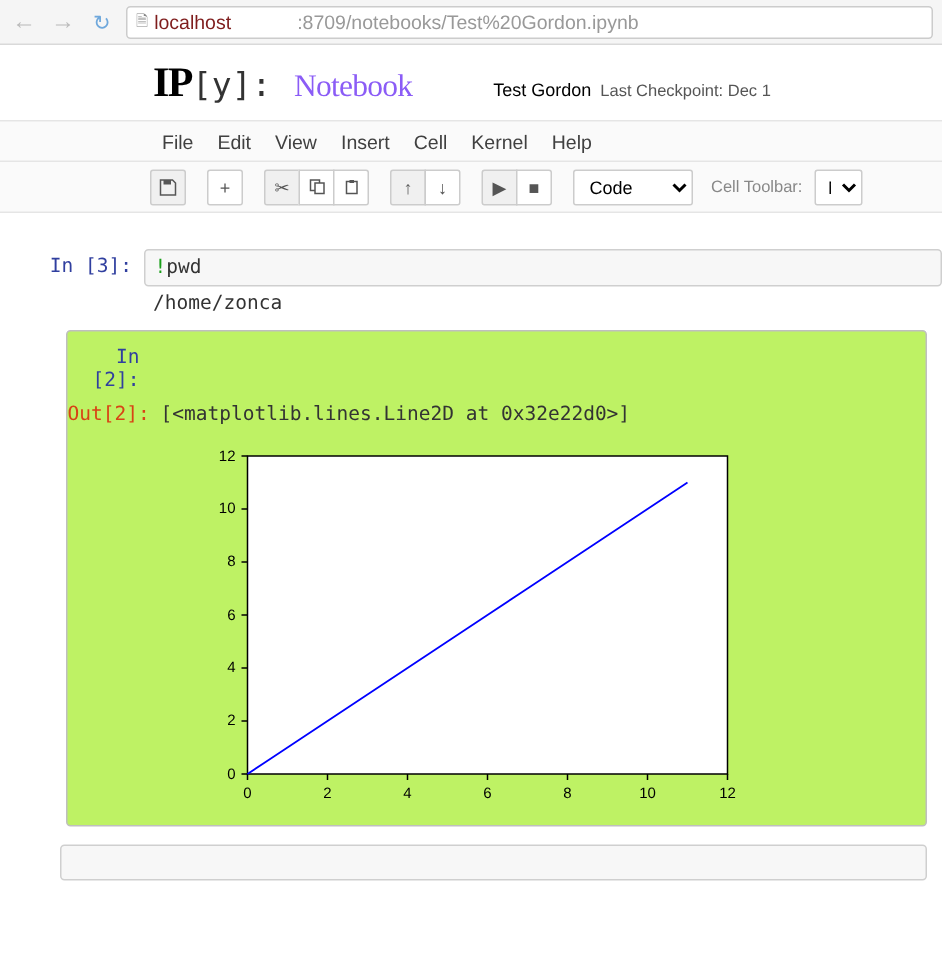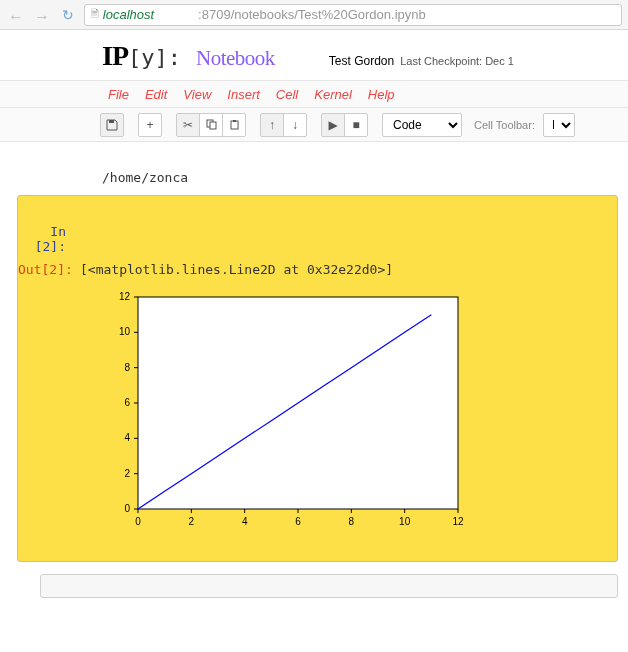--- a/index.html
+++ b/index.html
@@ -32,21 +32,21 @@
     height: 22px;
     background: #fff;
     border: 1px solid #ccc;
     border-radius: 3px;
     display: flex;
     align-items: center;
     padding: 0 6px;
     font-size: 13px;
   }
   .url-icon { color: #888; font-size: 10px; margin-right: 4px; }
-  .url-host { color: #15803d; font-style: italic; }
+  .url-host { color: #7f1d1d; }
   .url-path { color: #999; padding-left: 44px; }
   .header-row {
     display: flex;
     align-items: baseline;
     padding: 10px 0 8px 102px;
     font-family: Georgia, "Times New Roman", serif;
   }
   .logo-ip { font-size: 28px; font-weight: bold; color: #000; letter-spacing: -1px; }
   .logo-y { font-size: 22px; color: #333; font-family: monospace; }
   .logo-notebook { font-size: 21px; color: #8b5cf6; margin-left: 15px; letter-spacing: -0.5px; }
@@ -54,21 +54,21 @@
   .checkpoint { font-size: 11px; color: #555; margin-left: 6px; font-family: "Helvetica Neue", Helvetica, Arial, sans-serif; }
   .menubar {
     border-top: 1px solid #e5e5e5;
     border-bottom: 1px solid #e5e5e5;
     background: #fafafa;
     display: flex;
     padding-left: 100px;
     height: 28px;
     align-items: center;
   }
-  .menu-item { padding: 0 8px; color: #ef4444; font-size: 13px; cursor: pointer; font-style: italic; }
+  .menu-item { padding: 0 8px; color: #404040; font-size: 13px; cursor: pointer; }
   .toolbar {
     border-bottom: 1px solid #e5e5e5;
     background: #fafafa;
     display: flex;
     align-items: center;
     padding: 4px 0 4px 100px;
     gap: 4px;
     height: 34px;
   }
   .tb-btn {
@@ -126,23 +126,23 @@
   .output-text {
     flex: 1;
     font-family: monospace;
     font-size: 13px;
     padding: 4px 6px;
     color: #333;
   }
   .cell-selected {
     border: 1px solid #bfbfbf;
     border-radius: 3px;
-    margin: 6px 10px 6px 17px;
-    padding: 24px 0;
-    background: #fde047;
+    margin: 6px 10px 6px 44px;
+    padding: 6px 0;
+    background: #bef264;
   }
   .cell-selected .prompt { width: 56px; }
   .cell-last { margin: 6px 10px 6px 40px; padding: 6px 0; }
   .cell-last .prompt { width: 56px; }
   .plot-area { padding: 6px 0 0 24px; }
   .plot-svg { display: block; }
 </style>
 </head>
 <body>
 
@@ -217,20 +217,24 @@
   <span class="cell-toolbar-label">Cell Toolbar:</span>
   <select class="cell-toolbar-select">
     <option>Non</option>
   </select>
 </div>
 
 <div class="notebook-area">
 
 
   <div class="cell">
+    <div class="row">
+      <div class="prompt in">In [3]:</div>
+      <div class="code-box"><span class="shell-bang">!</span><span class="shell-cmd">pwd</span></div>
+    </div>
     <div class="row">
       <div class="prompt"></div>
       <div class="output-text">/home/zonca</div>
     </div>
   </div>
 
   <div class="cell-selected">
     <div class="row">
       <div class="prompt in">In [2]:</div>
     </div>

